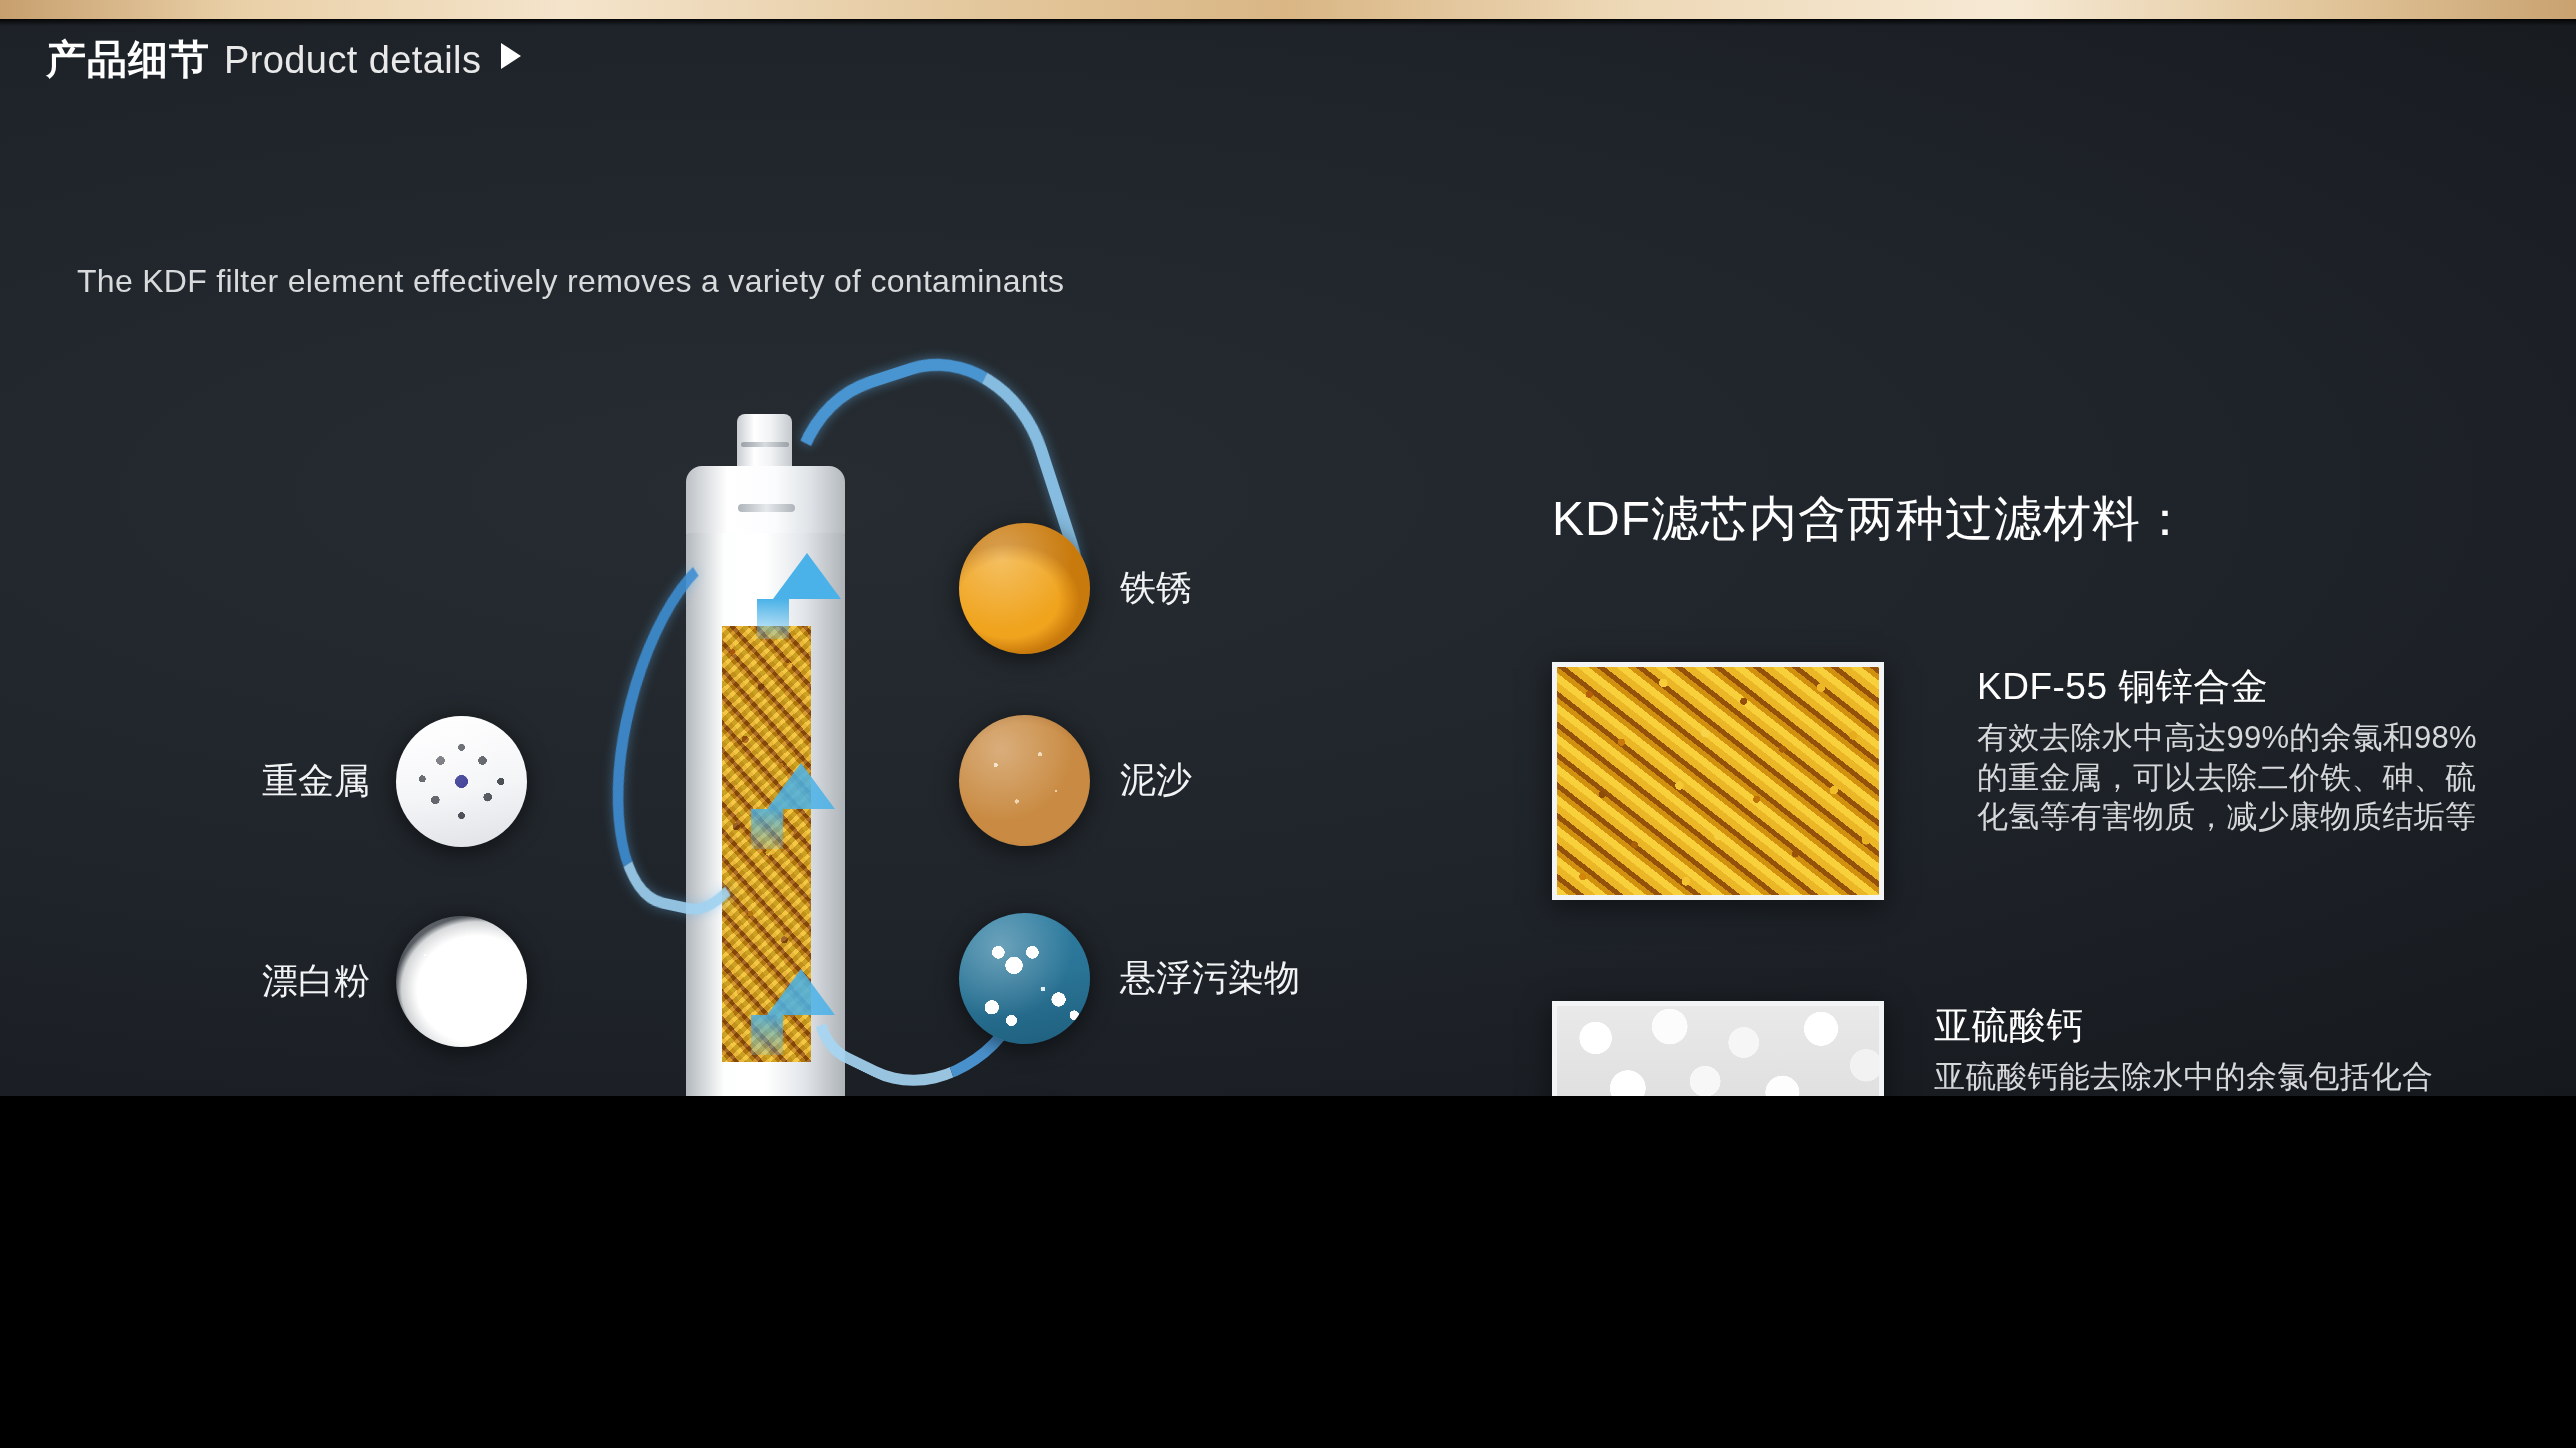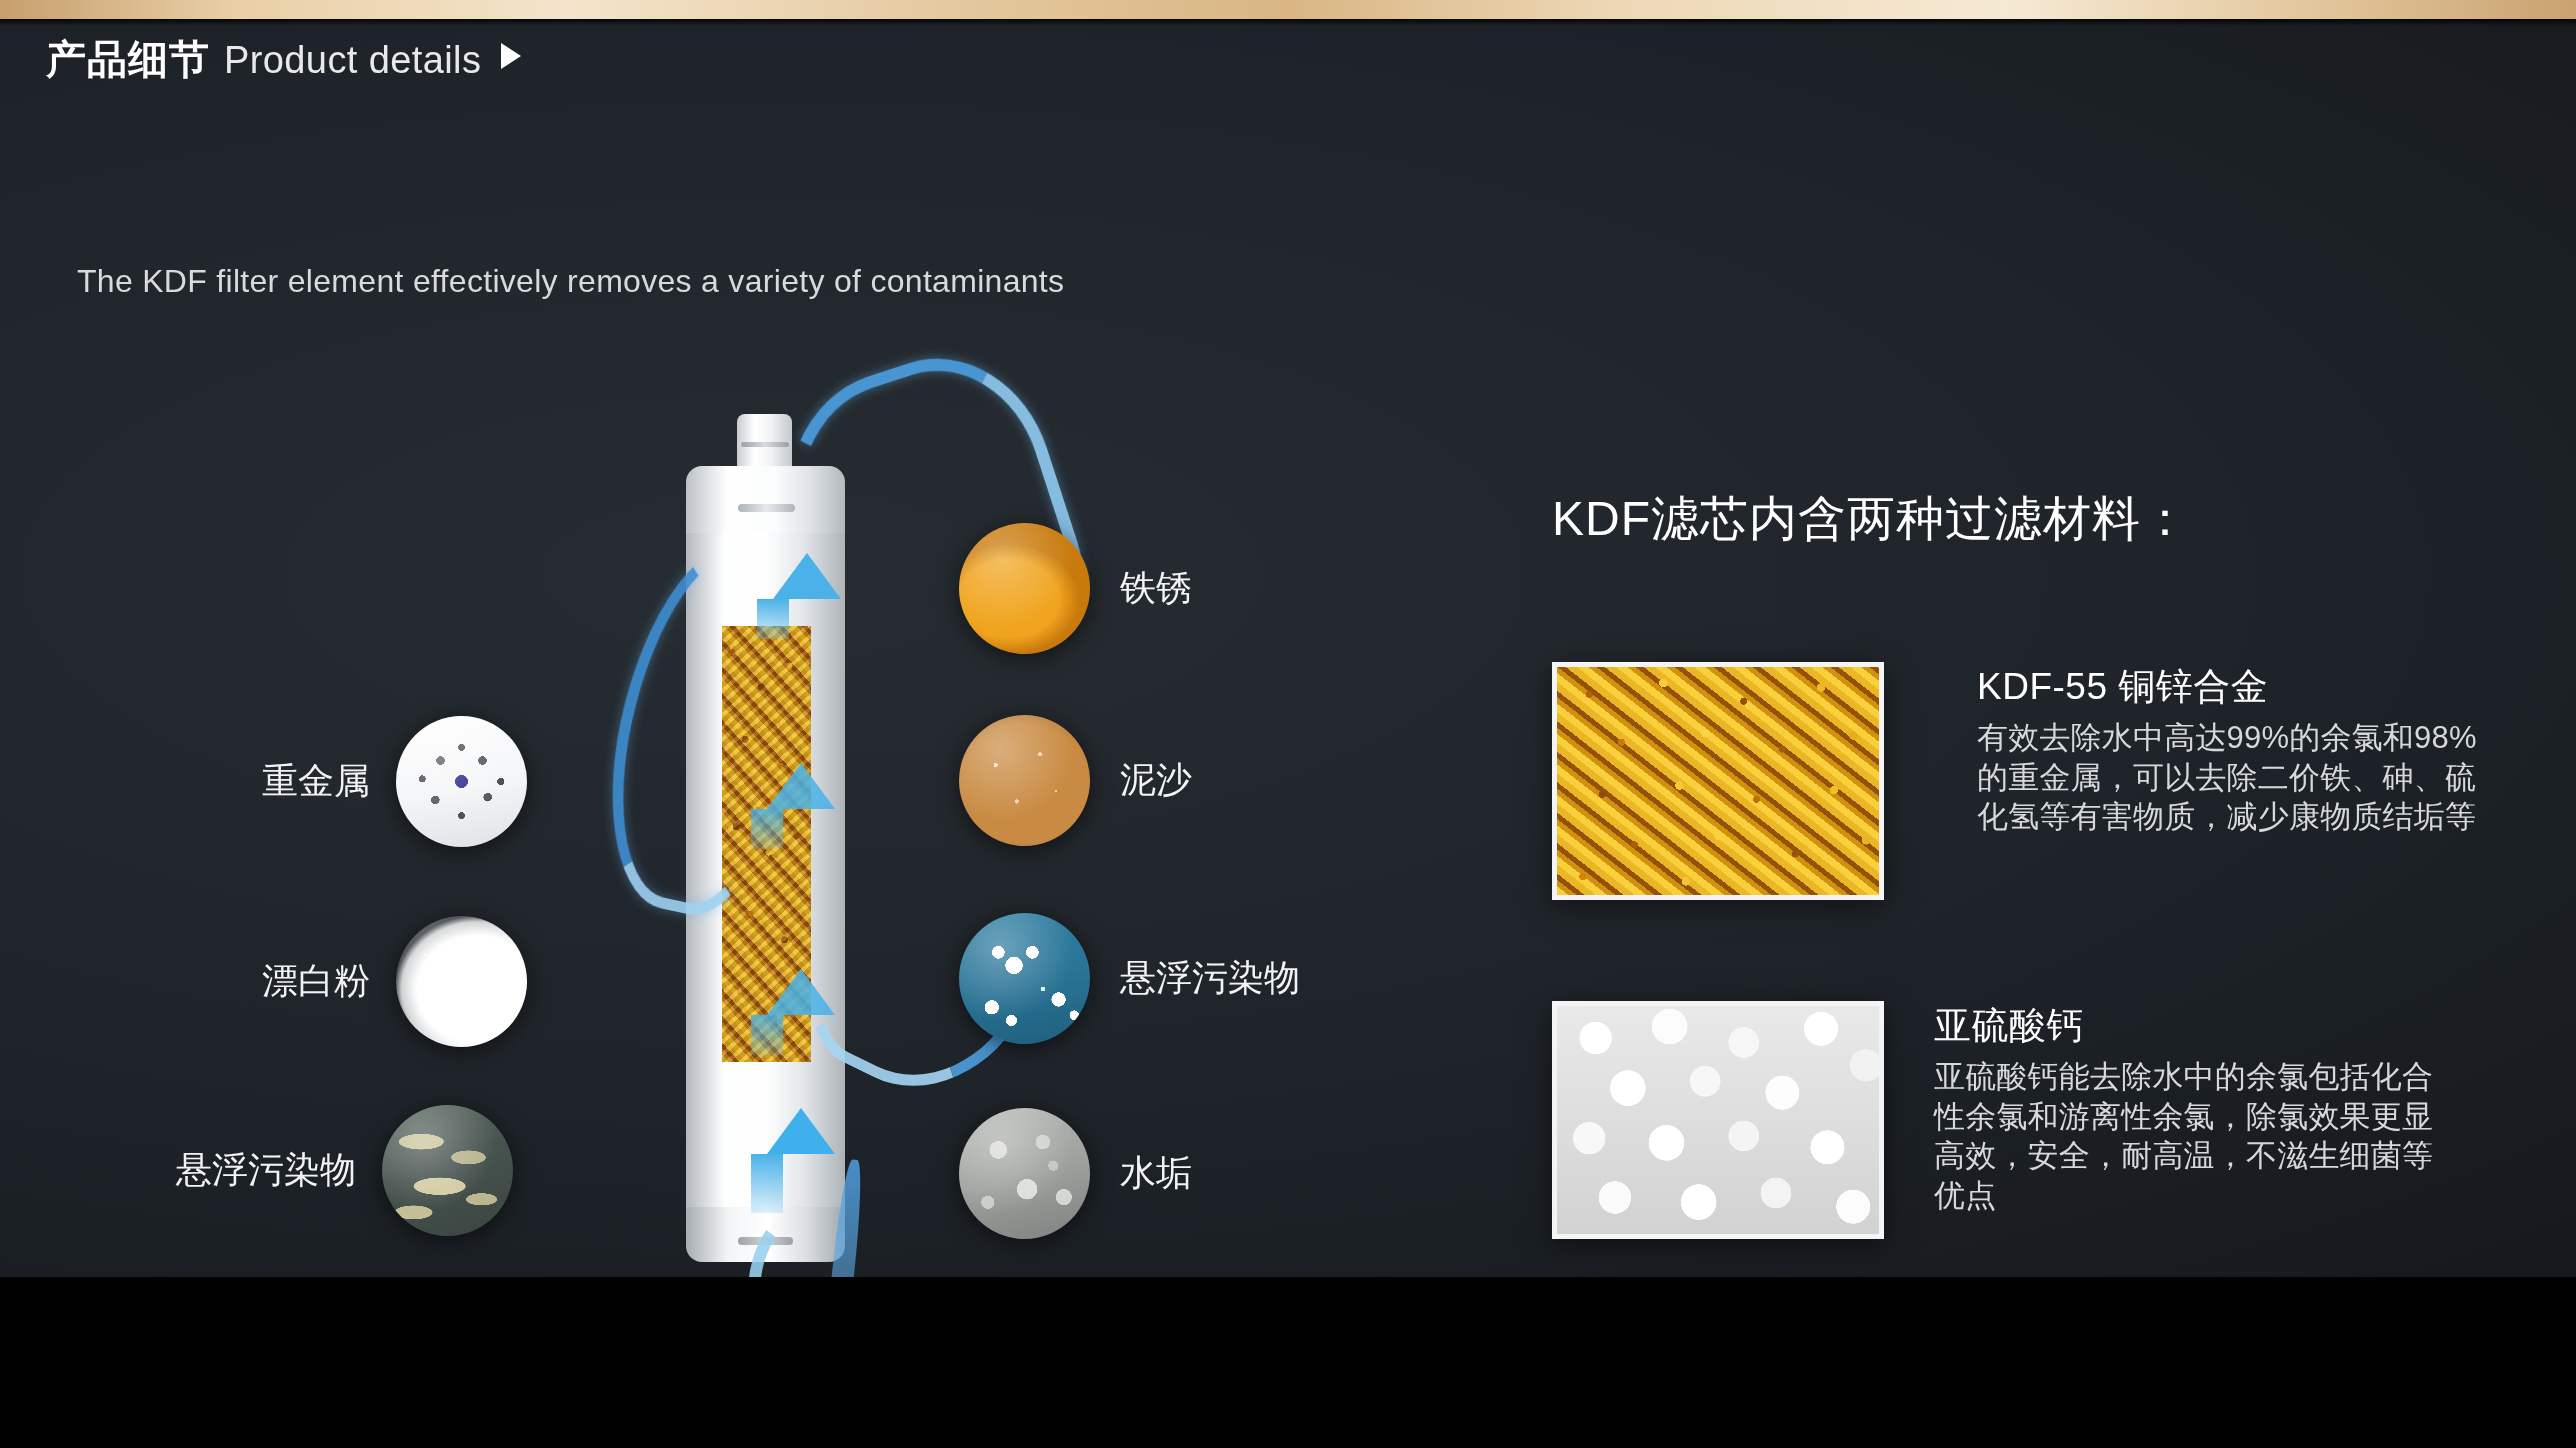--- a/index.html
+++ b/index.html
@@ -1,19 +1,19 @@
 <!DOCTYPE html>
 <html><head>
 <meta charset="utf-8">
 <style>
   html,body{margin:0;padding:0;background:#000;}
   body{width:2576px;height:1449px;overflow:hidden;
        font-family:"Liberation Sans","DejaVu Sans",sans-serif;}
 
-  #page{position:relative;width:2576px;height:1277px;overflow:hidden;
+  #page{position:relative;width:2576px;height:1096px;overflow:hidden;
         background:
           radial-gradient(ellipse 120% 90% at 30% 45%, #262c31 0%, #1f242a 45%, #171b20 78%, #101317 100%);}
 
   
   .gold-bar{position:absolute;left:0;width:2576px;z-index:40;}
   .gold-bar.top{top:0;height:19px;
      background:linear-gradient(90deg,#c79f6d 0%,#e9cfa6 9%,#f4e4cb 22%,#e3c79c 38%,
                  #d9b684 50%,#edd8b6 63%,#f6e9d4 78%,#e2c69b 90%,#c9a270 100%);}
   .gold-bar.top:after{content:"";position:absolute;left:0;top:19px;width:100%;height:7px;
      background:linear-gradient(180deg,rgba(0,0,0,.85),rgba(0,0,0,0));}

